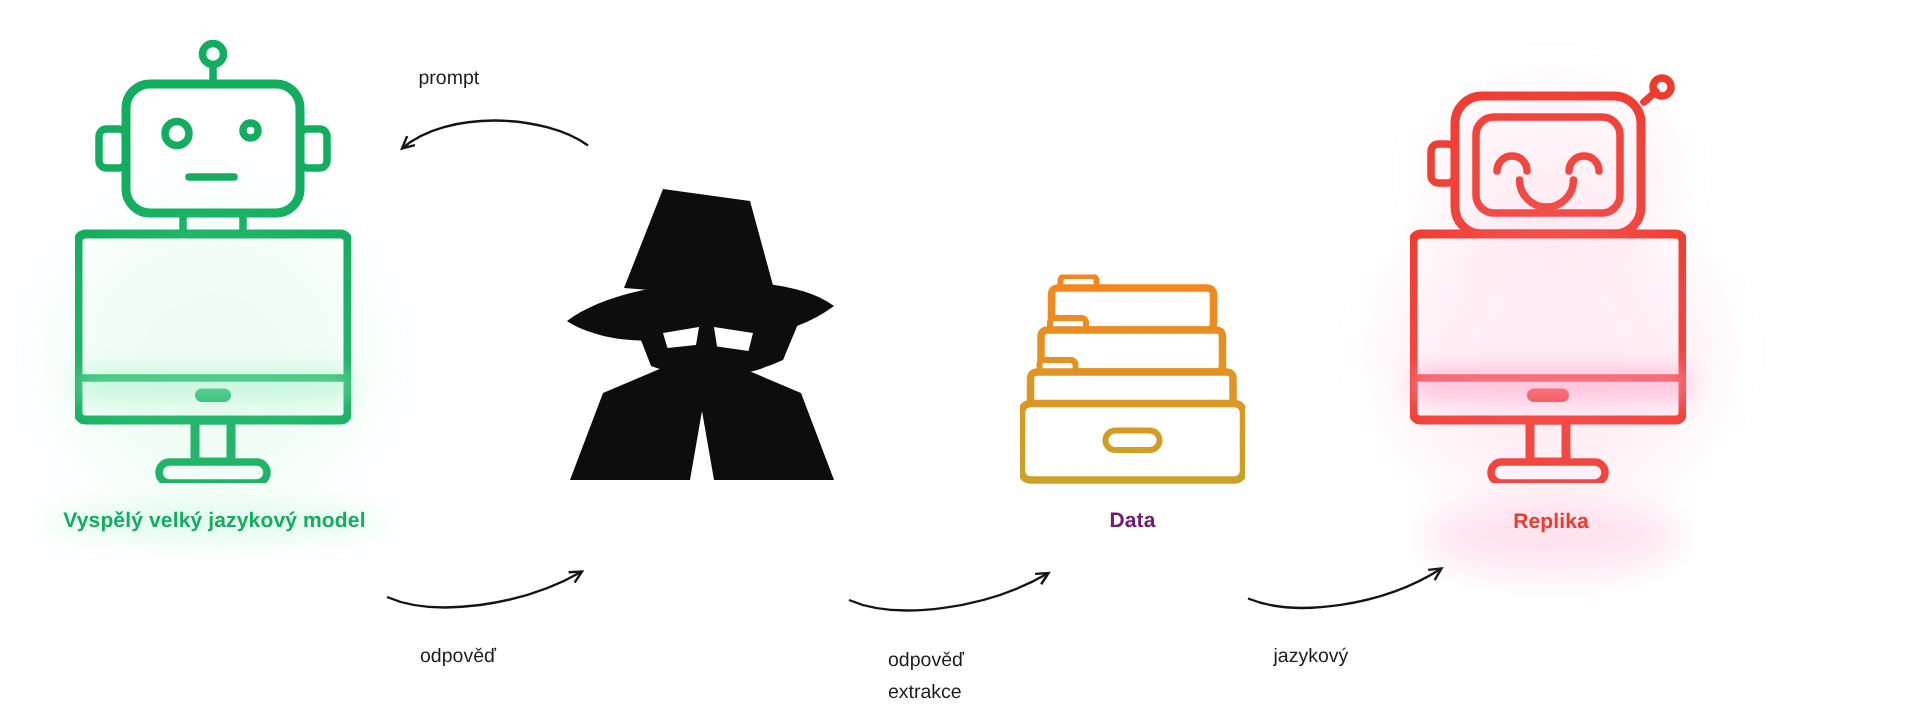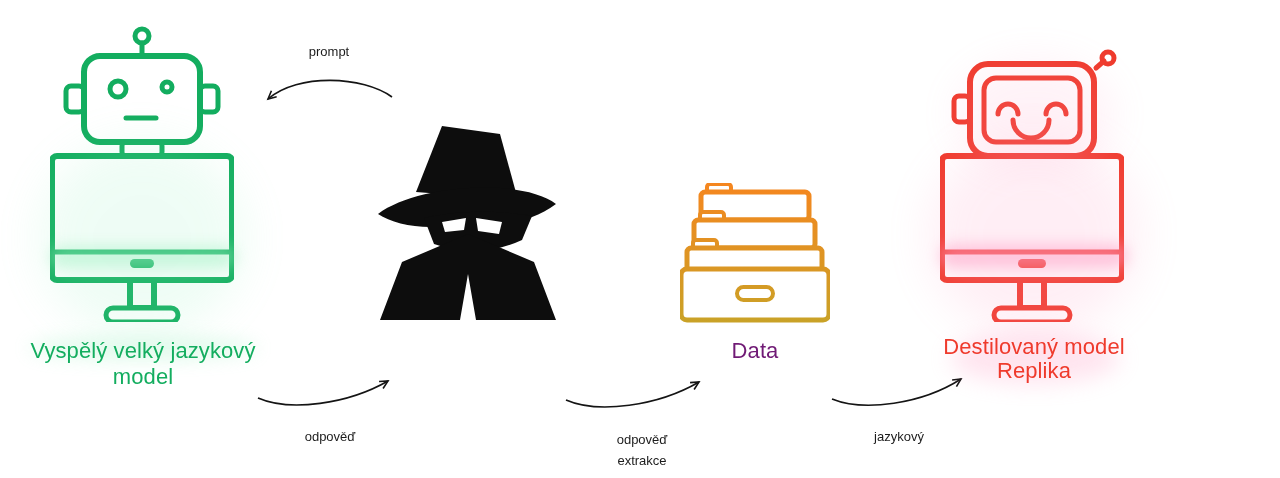--- a/index.html
+++ b/index.html
@@ -16,27 +16,27 @@
 
   .glow{position:absolute;z-index:2;pointer-events:none;border-radius:50%;}
   #gl-green-soft{left:38px;top:140px;width:208px;height:195px;background:#8df0bb;opacity:.14;filter:blur(22px);}
   #gl-green-band{left:50px;top:246px;width:186px;height:22px;background:#9cf0c0;opacity:.45;filter:blur(7px);border-radius:12px;}
   #gl-green-label{left:28px;top:336px;width:230px;height:24px;background:#9cf0c0;opacity:.28;filter:blur(9px);}
   #gl-pink-head{left:955px;top:58px;width:160px;height:112px;background:#ff9dc4;opacity:.12;filter:blur(18px);}
   #gl-pink-soft{left:928px;top:135px;width:212px;height:200px;background:#ff9dc4;opacity:.16;filter:blur(22px);}
   #gl-pink-band{left:940px;top:244px;width:188px;height:24px;background:#ff9dc4;opacity:.5;filter:blur(7px);border-radius:12px;}
   #gl-pink-label{left:950px;top:332px;width:170px;height:52px;background:#ffa9cc;opacity:.3;filter:blur(11px);}
 
-  .nlabel{position:absolute;z-index:3;font-weight:normal;font-size:22px;text-align:center;letter-spacing:.1px;}
+  .nlabel{position:absolute;z-index:3;font-weight:bold;font-size:14px;text-align:center;letter-spacing:.1px;}
   #l-llm{left:13px;top:338px;width:260px;color:#13ad5f;}
   #l-spy{left:364px;top:338px;width:200px;color:#0d0d0d;}
   #l-data{left:705px;top:338px;width:100px;color:#701a75;}
   #l-replica{left:934px;top:335px;width:200px;color:#ef3a2c;line-height:24px;}
 
-  .alabel{position:absolute;z-index:3;font-size:13px;color:#1c1c1c;text-align:center;}
+  .alabel{position:absolute;z-index:3;font-size:13px;color:#1c1c1c;text-align:left;}
   #al-prompt{left:279px;top:44px;width:100px;}
   #al-response{left:280px;top:429px;width:100px;}
   #al-extraction{left:592px;top:429px;width:100px;line-height:21px;}
   #al-training{left:849px;top:429px;width:100px;}
 </style>
 </head>
 <body>
 
 <div class="canvas">
 
@@ -123,21 +123,20 @@
     </defs>
     <path d="M392,97 C363,76 298,73 268,99" fill="none" stroke="#141414" stroke-width="1.6" marker-end="url(#ah)"></path>
     <path d="M258,398 C290,412 348,404 388,381" fill="none" stroke="#141414" stroke-width="1.6" marker-end="url(#ah)"></path>
     <path d="M566,400 C598,414 658,406 699,382" fill="none" stroke="#141414" stroke-width="1.6" marker-end="url(#ah)"></path>
     <path d="M832,399 C864,412 922,404 961,379" fill="none" stroke="#141414" stroke-width="1.6" marker-end="url(#ah)"></path>
   </svg>
 
   <div class="nlabel" id="l-llm">Vyspělý velký jazykový model</div>
   <div class="nlabel" id="l-data">Data</div>
   <div class="nlabel" id="l-replica">
-    <div>Destilovaný model</div>
     <div>Replika</div>
   </div>
 
   <div class="alabel" id="al-prompt">prompt</div>
   <div class="alabel" id="al-response">odpověď</div>
   <div class="alabel" id="al-extraction">
     <div>odpověď</div>
     <div>extrakce</div>
   </div>
   <div class="alabel" id="al-training">jazykový</div>

